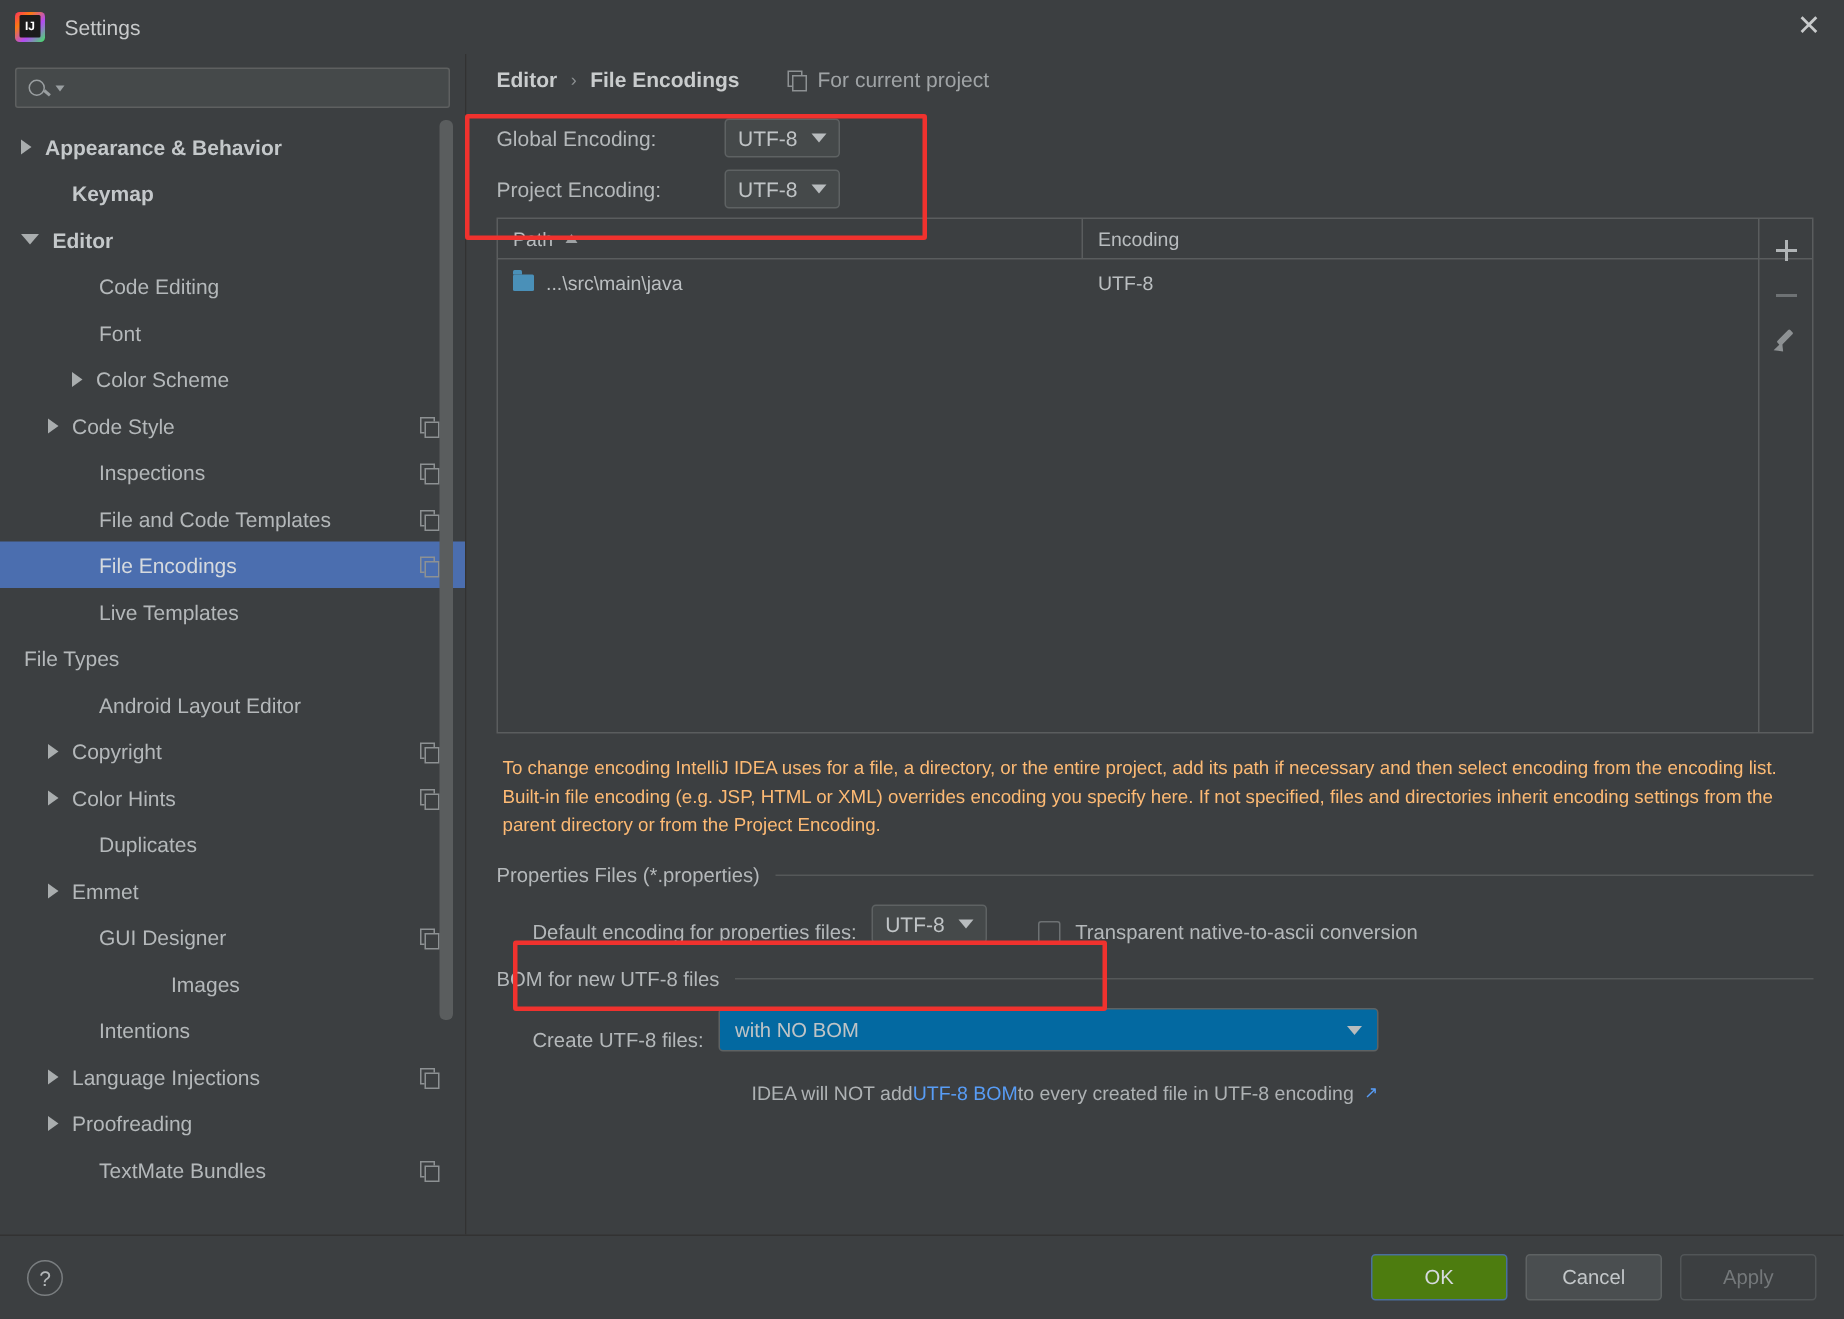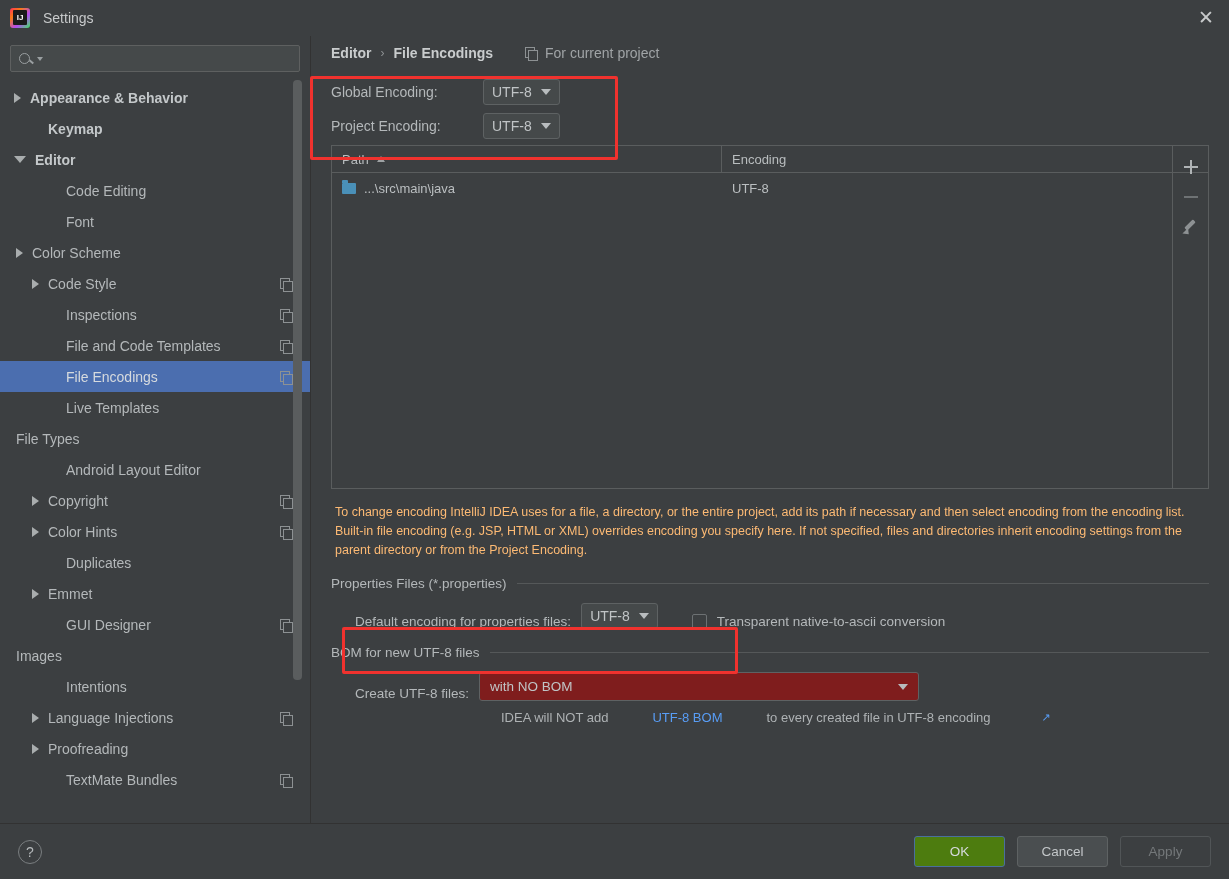--- a/index.html
+++ b/index.html
@@ -220,29 +220,29 @@
   .sec-body { margin-top: 12px; display: flex; align-items: flex-end; padding-left: 24px; }
   .inline-label { font-size: 13.5px; color: #b4b8ba; margin-right: 10px; }
   .cbox {
     width: 15px; height: 15px; border: 1px solid #6d7173; border-radius: 2px;
     background: #3c3f41; margin-left: 34px; margin-right: 10px; flex: none;
     cursor: default;
   }
   .cbox-label { font-size: 13.5px; color: #b4b8ba; }
 
   .combo-wide {
-    width: 440px; height: 29px; background: #7f1d1d;
+    width: 440px; height: 29px; background: #0369a1;
     border: 1px solid #5e6263; border-radius: 3px;
     display: flex; align-items: center; padding: 0 10px;
     font-size: 13.5px; color: #c0c4c6; cursor: default;
   }
   .combo-wide .ctext { flex: 1; }
   .hint {
-    margin-top: 9px; padding-left: 170px; font-size: 13px; color: #aeb2b4;
-    display: flex; align-items: center; gap: 44px;
+    margin-top: 20px; padding-left: 170px; font-size: 13px; color: #aeb2b4;
+    display: flex; align-items: center;
   }
   .hint a { color: #589df6; text-decoration: none; }
   .ext-arrow { margin-left: 7px; color: #589df6; font-size: 11px; }
 
   
   .footer {
     position: absolute; left: 0; bottom: 0; width: 1229px; height: 56px;
     background: #3c3f41; border-top: 1px solid #323232;
     display: flex; align-items: center;
   }
@@ -298,21 +298,21 @@
         <span class="label">Editor</span>
       </div>
       <div class="tree-row" style="padding-left: 50px;">
         <span class="arrow blank"></span>
         <span class="label">Code Editing</span>
       </div>
       <div class="tree-row" style="padding-left: 50px;">
         <span class="arrow blank"></span>
         <span class="label">Font</span>
       </div>
-      <div class="tree-row" style="padding-left: 16px; text-align: right;">
+      <div class="tree-row" style="padding-left: 48px; text-align: right;">
         <span class="arrow "></span>
         <span class="label">Color Scheme</span>
       </div>
       <div class="tree-row" style="padding-left: 32px;">
         <span class="arrow "></span>
         <span class="label">Code Style</span>
         <span class="copy-ic"></span>
       </div>
       <div class="tree-row" style="padding-left: 50px;">
         <span class="arrow blank"></span>
@@ -357,21 +357,21 @@
       </div>
       <div class="tree-row" style="padding-left: 32px;">
         <span class="arrow "></span>
         <span class="label">Emmet</span>
       </div>
       <div class="tree-row" style="padding-left: 50px;">
         <span class="arrow blank"></span>
         <span class="label">GUI Designer</span>
         <span class="copy-ic"></span>
       </div>
-      <div class="tree-row" style="">
+      <div class="tree-row" style="padding-left: 50px; gap: 48px;">
         <span class="arrow blank"></span>
         <span class="label">Images</span>
       </div>
       <div class="tree-row" style="padding-left: 50px;">
         <span class="arrow blank"></span>
         <span class="label">Intentions</span>
       </div>
       <div class="tree-row" style="padding-left: 32px;">
         <span class="arrow "></span>
         <span class="label">Language Injections</span>

